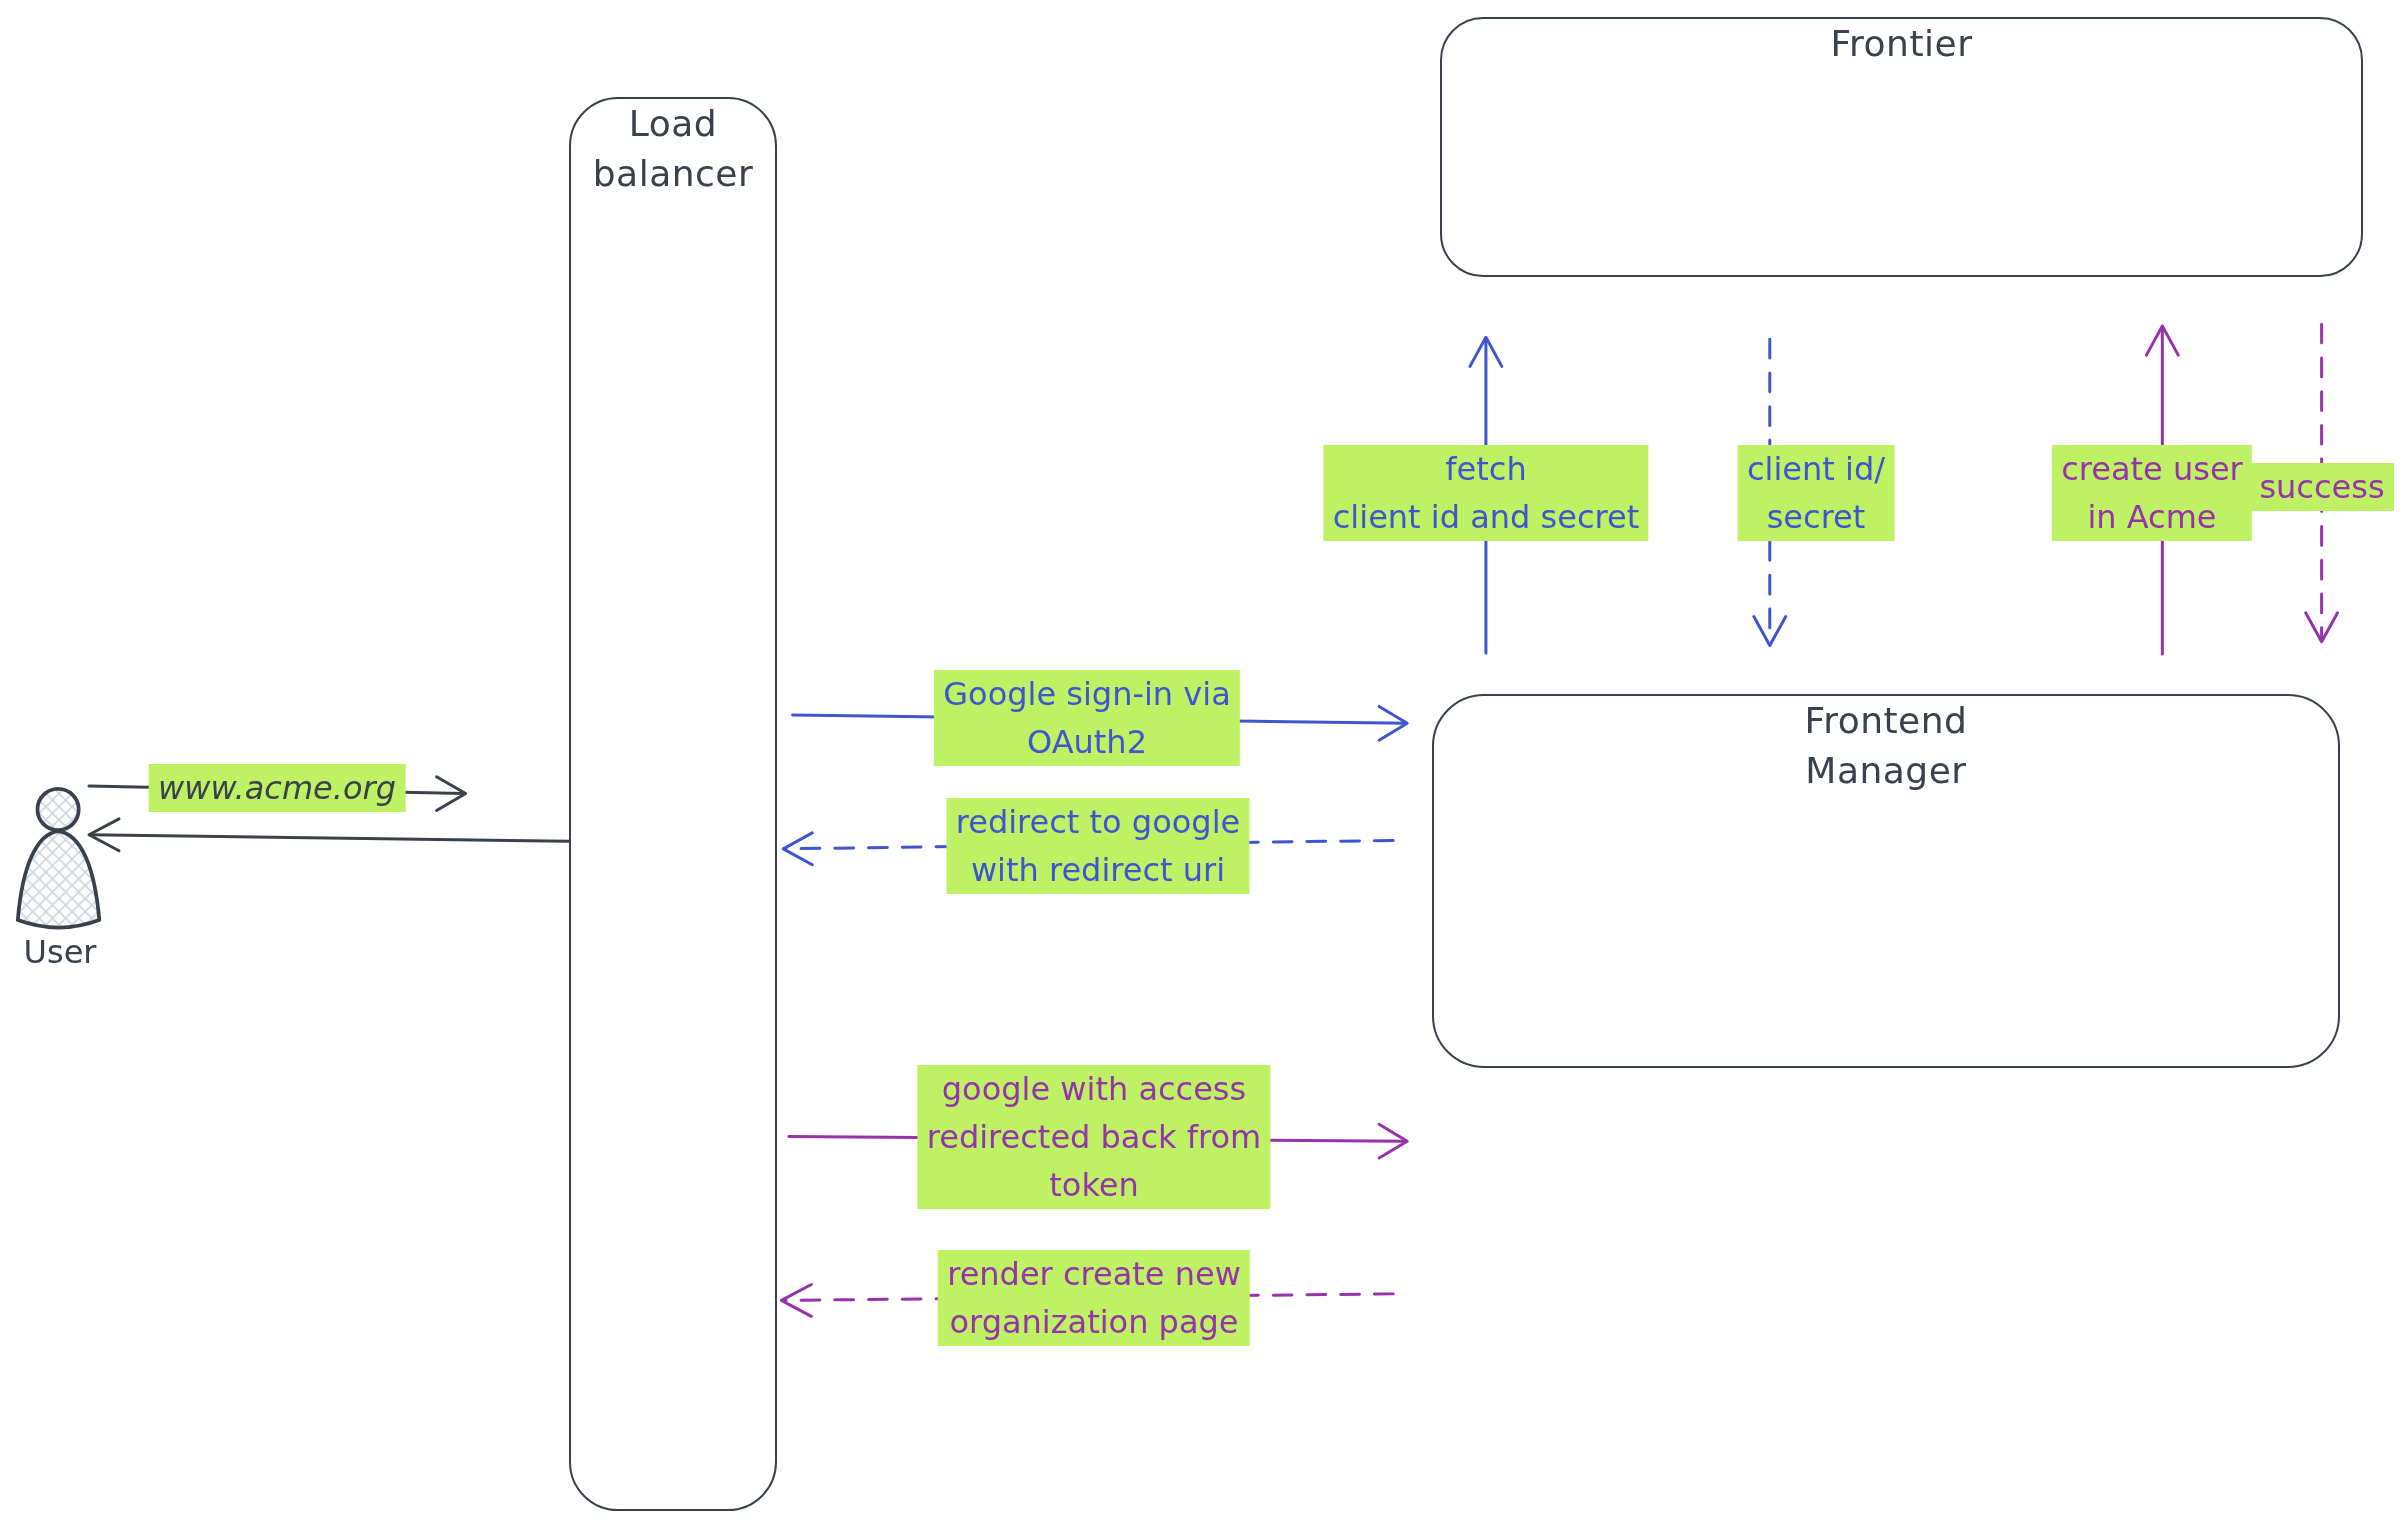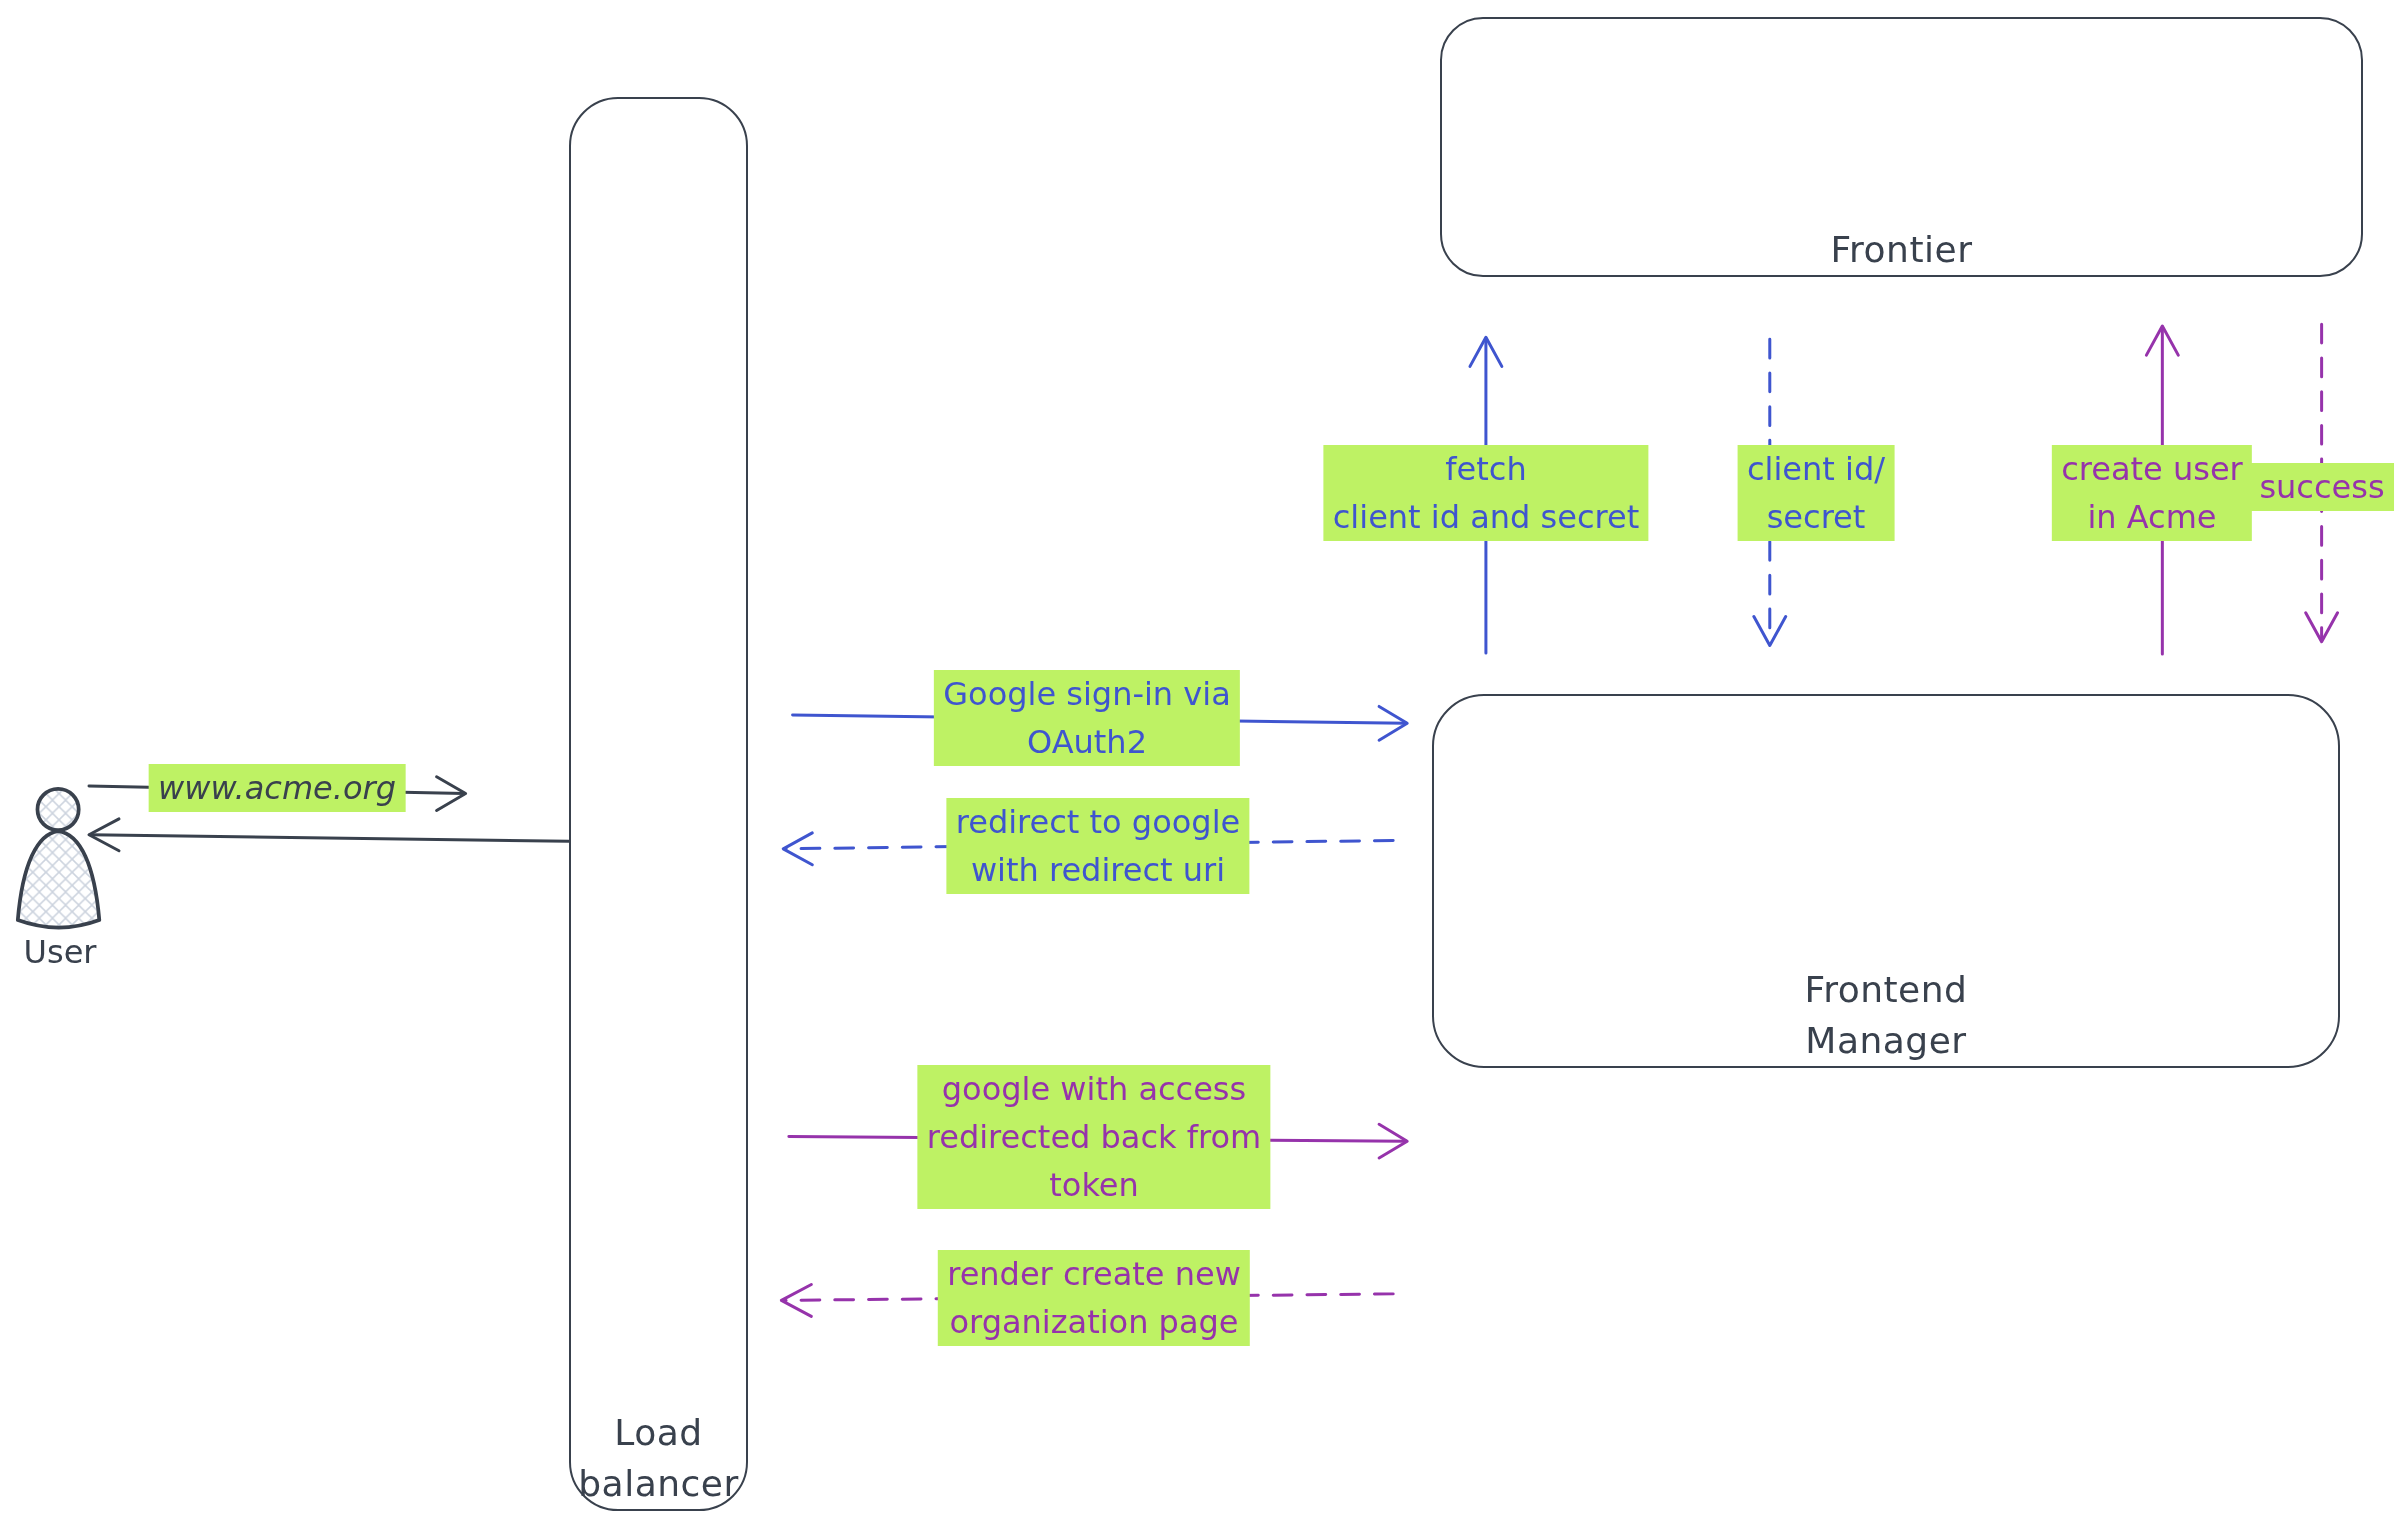--- a/index.html
+++ b/index.html
@@ -16,27 +16,27 @@
     font-family:"DejaVu Sans","Liberation Sans",sans-serif;
     color:var(--ink);
     overflow:hidden;
   }
   
   .node{
     position:absolute;
     border:2.8px solid var(--ink);
     border-radius:49px;
     background:transparent;
-    display:flex;align-items:flex-end;justify-content:center;
+    display:flex;align-items:flex-start;justify-content:center;
   }
   .node-title{
     font-size:36px;line-height:1.4;text-align:center;color:var(--ink);
     letter-spacing:0.5px;
   }
-  #load-balancer{left:569px;top:97px;width:179px;height:1414px;}
+  #load-balancer{left:569px;top:97px;width:208px;height:1414px;}
   #frontier{left:1440px;top:17px;width:923px;height:260px;border-radius:43px;}
   #frontend-manager{left:1432px;top:694px;width:908px;height:374px;border-radius:52px;}
 
   
   svg.overlay{position:absolute;left:0;top:0;width:2405px;height:1530px;}
   .stroke{fill:none;stroke-width:3.2px;stroke-linecap:round;stroke-linejoin:round;}
   .ink-s{stroke:var(--ink);}
   .blue-s{stroke:var(--blue);}
   .purple-s{stroke:var(--purple);}
   .dashed{stroke-dasharray:20 16;}

